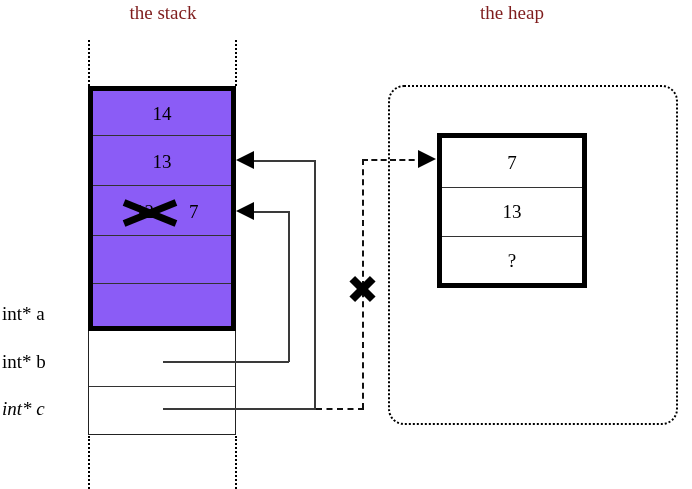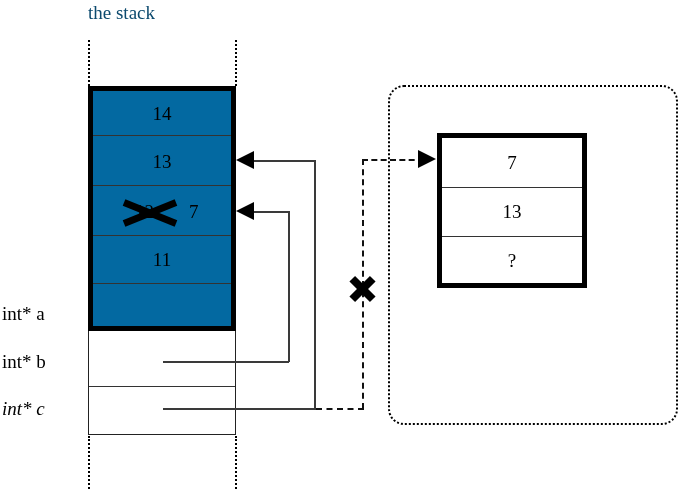--- a/index.html
+++ b/index.html
@@ -6,30 +6,31 @@
   #canvas{
     position:relative;
     width:692px;height:489px;
     background:#ffffff;
     font-family:"Liberation Serif","DejaVu Serif",serif;
     overflow:hidden;
   }
   .ttl{
     position:absolute;
     font-size:19px;
-    color:#0c4a6e;
+    color:#7f1d1d;
+    text-align:center;
     white-space:nowrap;
   }
   #title-stack{left:88px;top:2px;width:150px;}
   #title-heap{left:437px;top:2px;width:150px;}
 
   
   #stack-main{
     position:absolute;left:88px;top:86px;width:148px;height:245px;
-    border:5px solid #000;box-sizing:border-box;background:#0369a1;
+    border:5px solid #000;box-sizing:border-box;background:#8b5cf6;
   }
   #stack-locals{
     position:absolute;left:88px;top:331px;width:148px;height:104px;
     border:1.5px solid #222;box-sizing:border-box;background:#fff;
     border-top:none;
   }
   .srow{
     position:absolute;left:0;width:100%;
     text-align:center;font-size:19px;color:#000;
     box-sizing:border-box;
@@ -88,20 +89,21 @@
   }
   .bigx i.a{transform:translateY(-50%) rotate(45deg);}
   .bigx i.b{transform:translateY(-50%) rotate(-45deg);}
 </style>
 </head>
 <body>
 
 <div id="canvas">
 
   <div class="ttl" id="title-stack">the stack</div>
+  <div class="ttl" id="title-heap">the heap</div>
 
   <div class="vdot" style="left:88px;top:40px;height:46px;"></div>
   <div class="vdot" style="left:235px;top:40px;height:46px;"></div>
 
   <div class="vdot" style="left:88px;top:436px;height:53px;"></div>
   <div class="vdot" style="left:235px;top:436px;height:53px;"></div>
 
   <div id="stack-main">
     <div class="sdiv" style="top:44px;"></div>
     <div class="sdiv" style="top:94px;"></div>
@@ -113,21 +115,20 @@
 
     <div style="position:absolute;left:0;top:110px;width:100%;">
       <span style="position:absolute;left:42px;top:0;font-size:19px;color:#000;">12</span>
       <span class="strike" style="left:29px;top:-2px;width:56px;height:28px;">
         <i class="a"></i>
           <i class="b"></i>
       </span>
       <span style="position:absolute;left:96px;top:0;font-size:19px;color:#000;">7</span>
     </div>
 
-    <div class="srow" style="top:158px;">11</div>
   </div>
 
   <div id="stack-locals">
     <div class="sdiv" style="top:55px;"></div>
   </div>
 
   <div class="vlabel" style="left:2px;top:303px;">int* a</div>
   <div class="vlabel" style="left:2px;top:351px;">int* b</div>
   <div class="vlabel" style="left:2px;top:398px;font-style:italic;">int* c</div>
 

